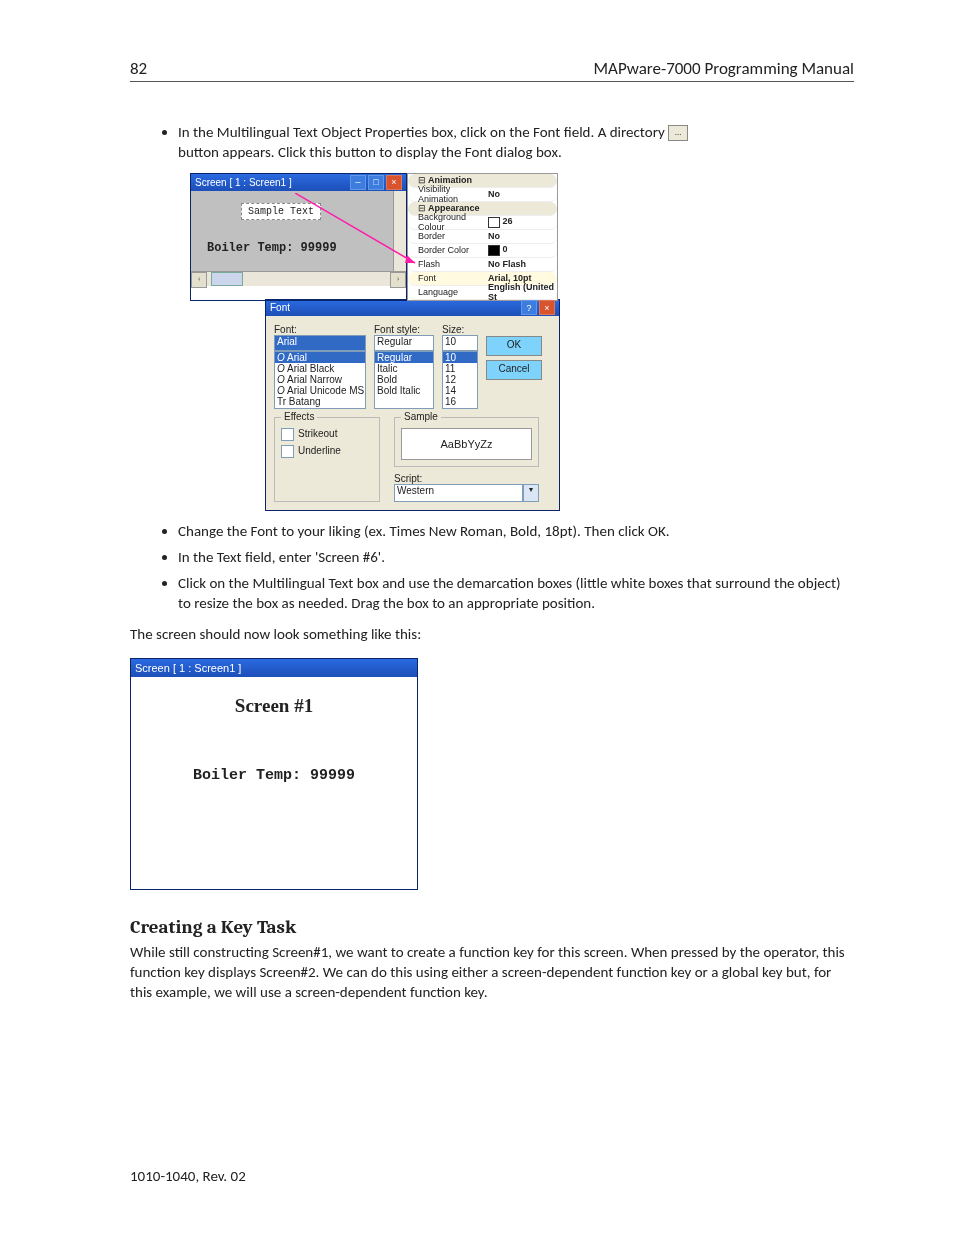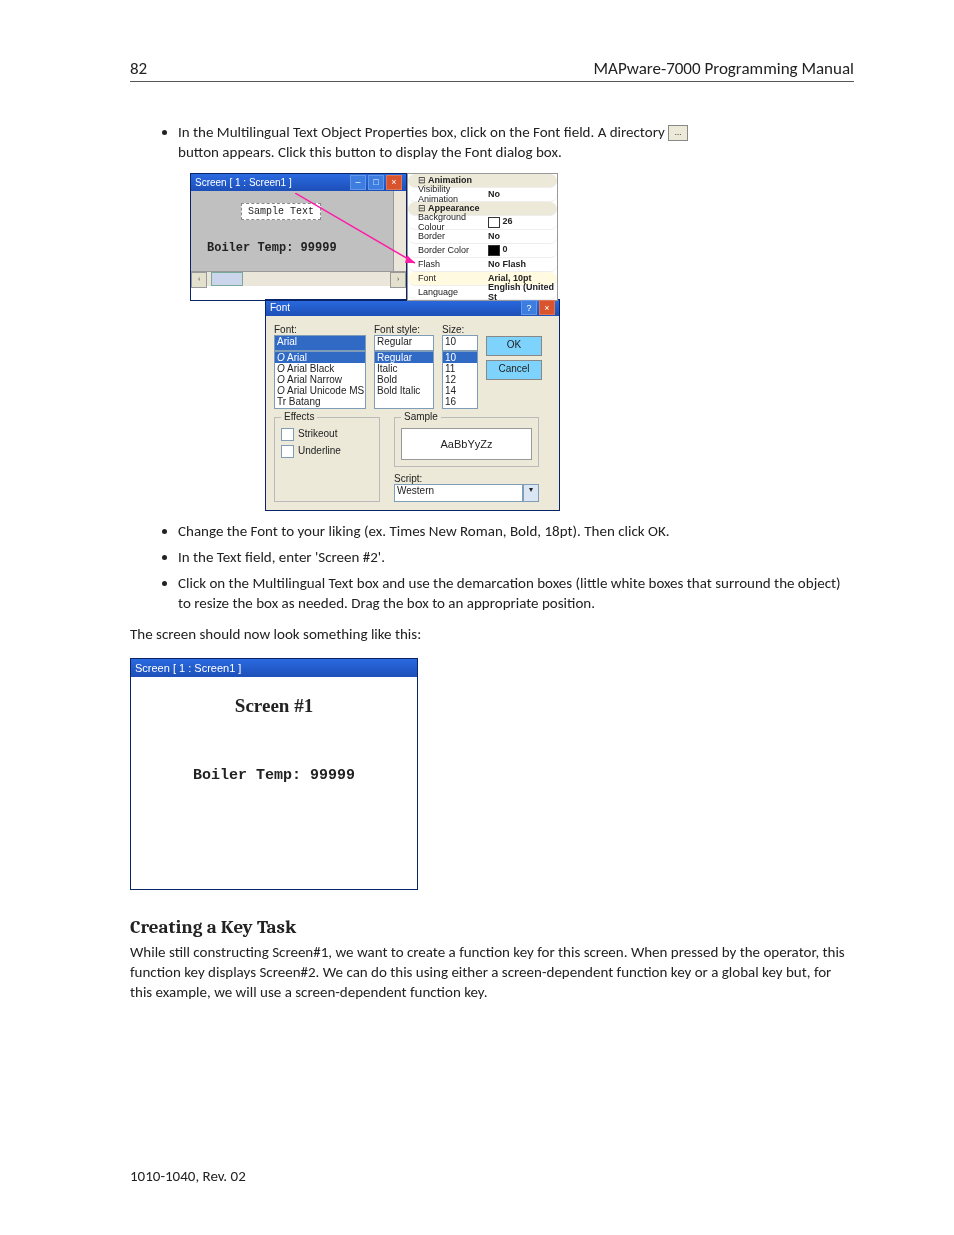--- a/index.html
+++ b/index.html
@@ -291,21 +291,21 @@
               <div class="a">▾</div>
             </div>
           </div>
         </div>
       </div>
     </div>
   </div>
 
   <ul class="bullets">
     <li>Change the Font to your liking (ex. Times New Roman, Bold, 18pt).  Then click OK.</li>
-    <li>In the Text field, enter 'Screen #2'.</li>
+    <li>In the Text field, enter 'Screen #6'.</li>
     <li>Click on the Multilingual Text box and use the demarcation boxes (little white boxes that surround the object) to resize the box as needed.  Drag the box to an appropriate position.</li>
   </ul>
 
   <p class="body">The screen should now look something like this:</p>
 
   <div class="shot2">
     <div class="xp-title">
       <span>Screen [ 1 : Screen1 ]</span>
     </div>
     <div class="shot2-body">

